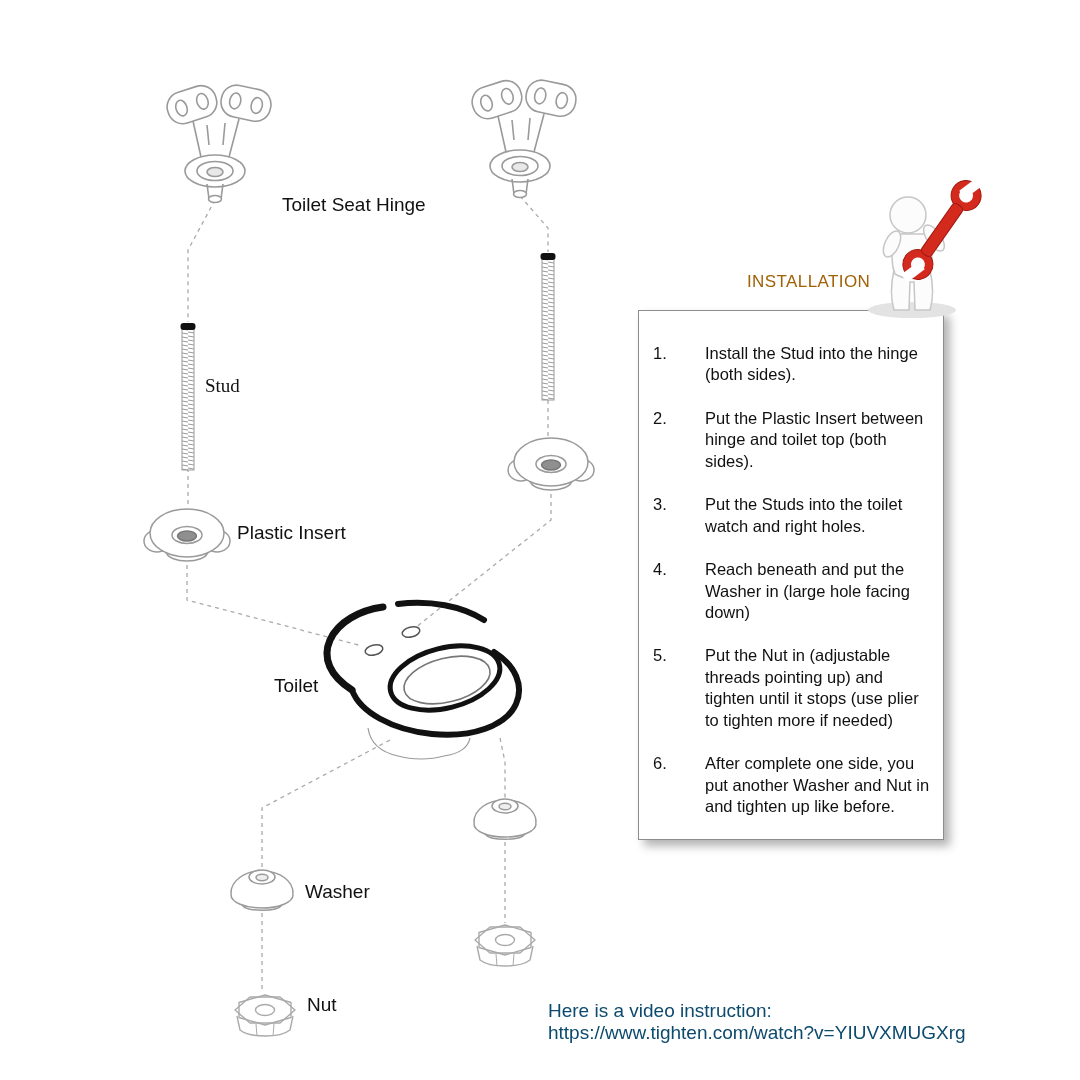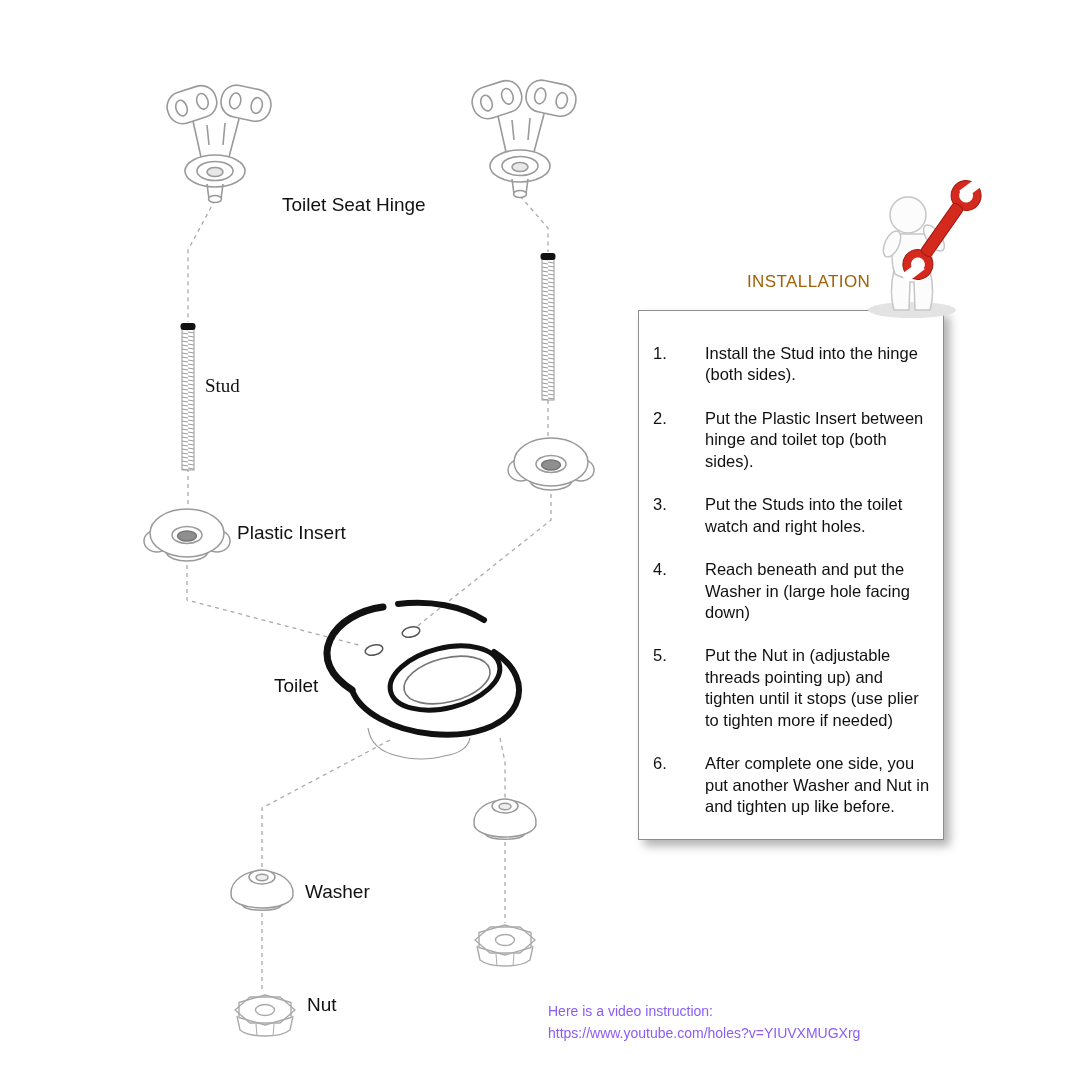--- a/index.html
+++ b/index.html
@@ -14,22 +14,22 @@
 
   .steps-box { position:absolute; left:638px; top:310px; width:306px; min-height:478px; z-index:1;
                background:#fff; border:1px solid #8d8d8d; box-sizing:border-box;
                box-shadow:6px 6px 9px rgba(0,0,0,0.30);
                padding:32px 12px 22px 14px; }
   .step { display:flex; margin-bottom:22px; font-size:16.5px; line-height:1.3; color:#111; }
   .step:last-child { margin-bottom:0; }
   .step-num { flex:none; width:24px; }
   .step-text { flex:1;margin-left:28px; }
 
-  .video-note { position:absolute; left:548px; top:1000px; z-index:3; font-size:14px;
-                line-height:22px; color:#8b5cf6; }
+  .video-note { position:absolute; left:548px; top:1000px; z-index:3; font-size:19px;
+                line-height:22px; color:#0c4a6e; }
 </style>
 </head>
 <body>
 
 <div class="stage">
 
   <div class="steps-box">
     <div class="step">
       <span class="step-num">1.</span>
       <span class="step-text">Install the Stud into the hinge (both sides).</span>
@@ -175,16 +175,16 @@
   <div class="part-label" style="left:205px; top:375px;font-family:Liberation Serif, serif;">Stud</div>
   <div class="part-label" style="left:237px; top:522px;">Plastic Insert</div>
   <div class="part-label" style="left:274px; top:675px;">Toilet</div>
   <div class="part-label" style="left:305px; top:881px;">Washer</div>
   <div class="part-label" style="left:307px; top:994px;">Nut</div>
 
   <div class="install-title">INSTALLATION</div>
 
   <div class="video-note">
     <div>Here is a video instruction:</div>
-    <div>https://www.youtube.com/holes?v=YIUVXMUGXrg</div>
+    <div>https://www.tighten.com/watch?v=YIUVXMUGXrg</div>
   </div>
 
 </div>
 
 </body></html>

